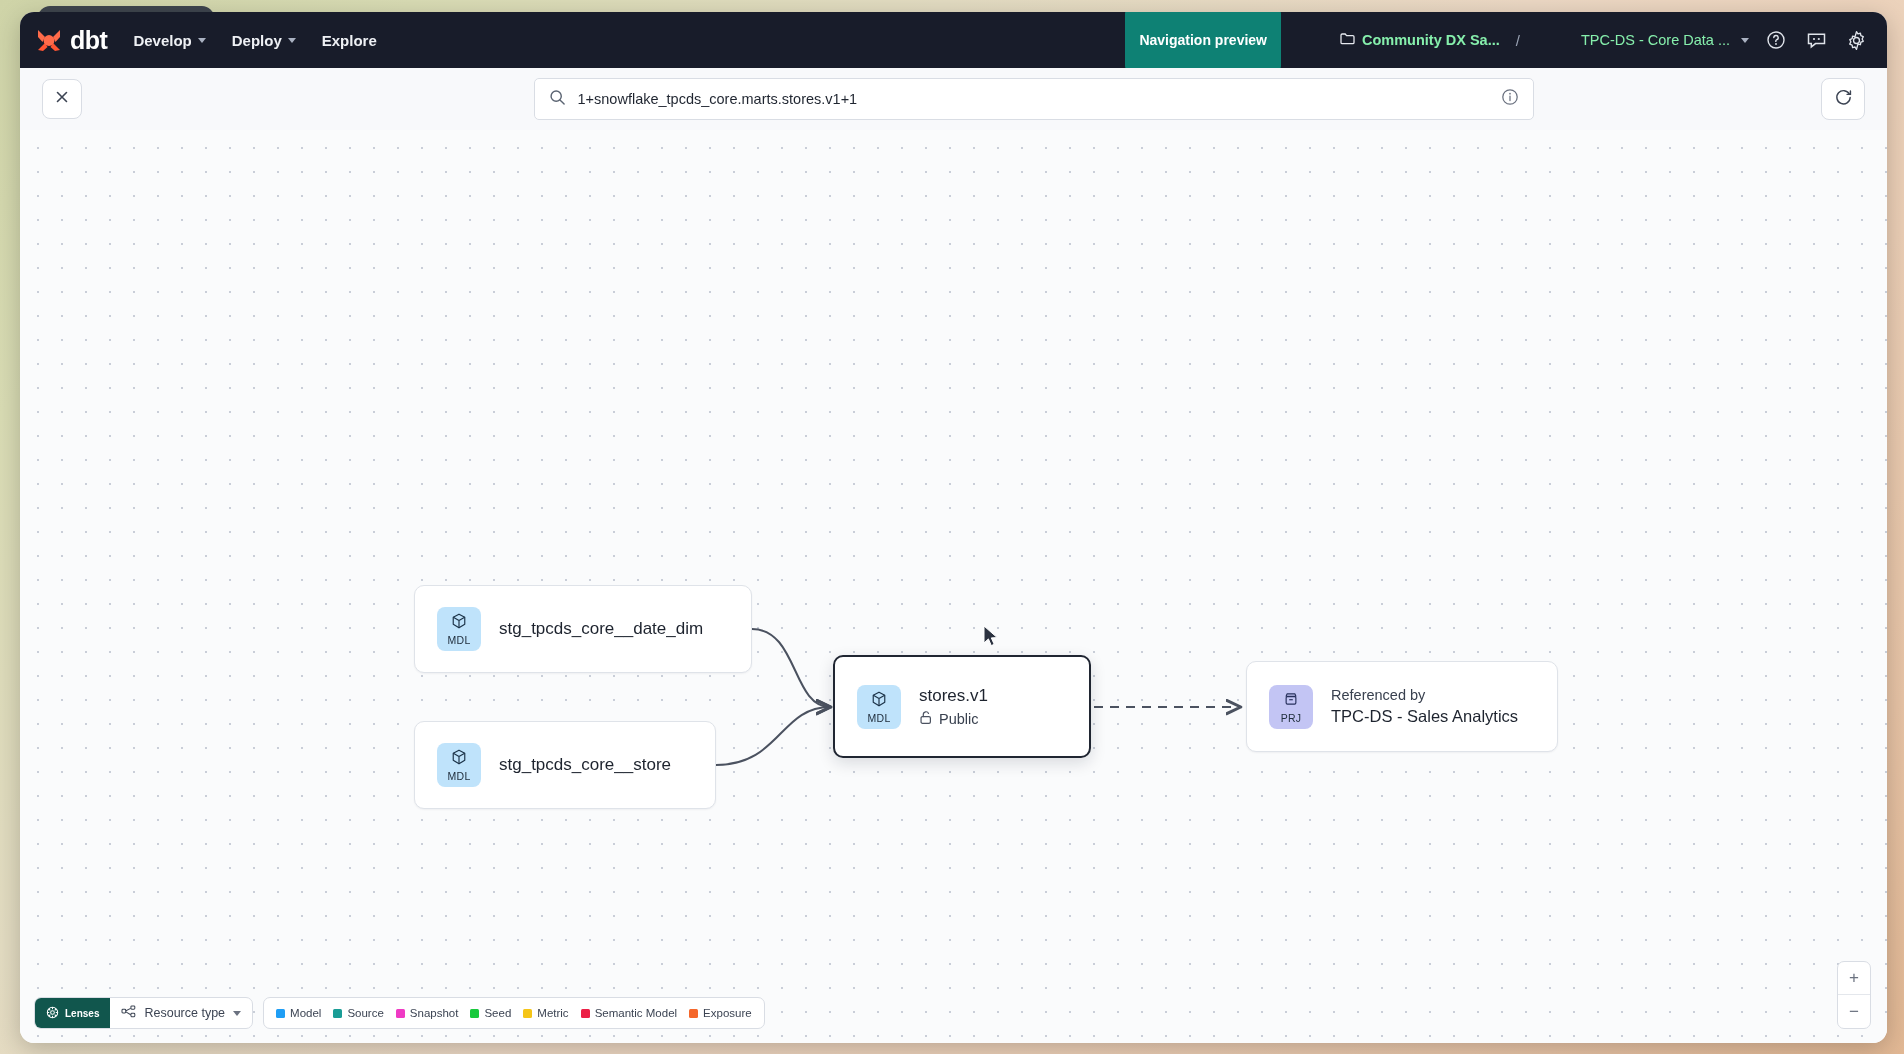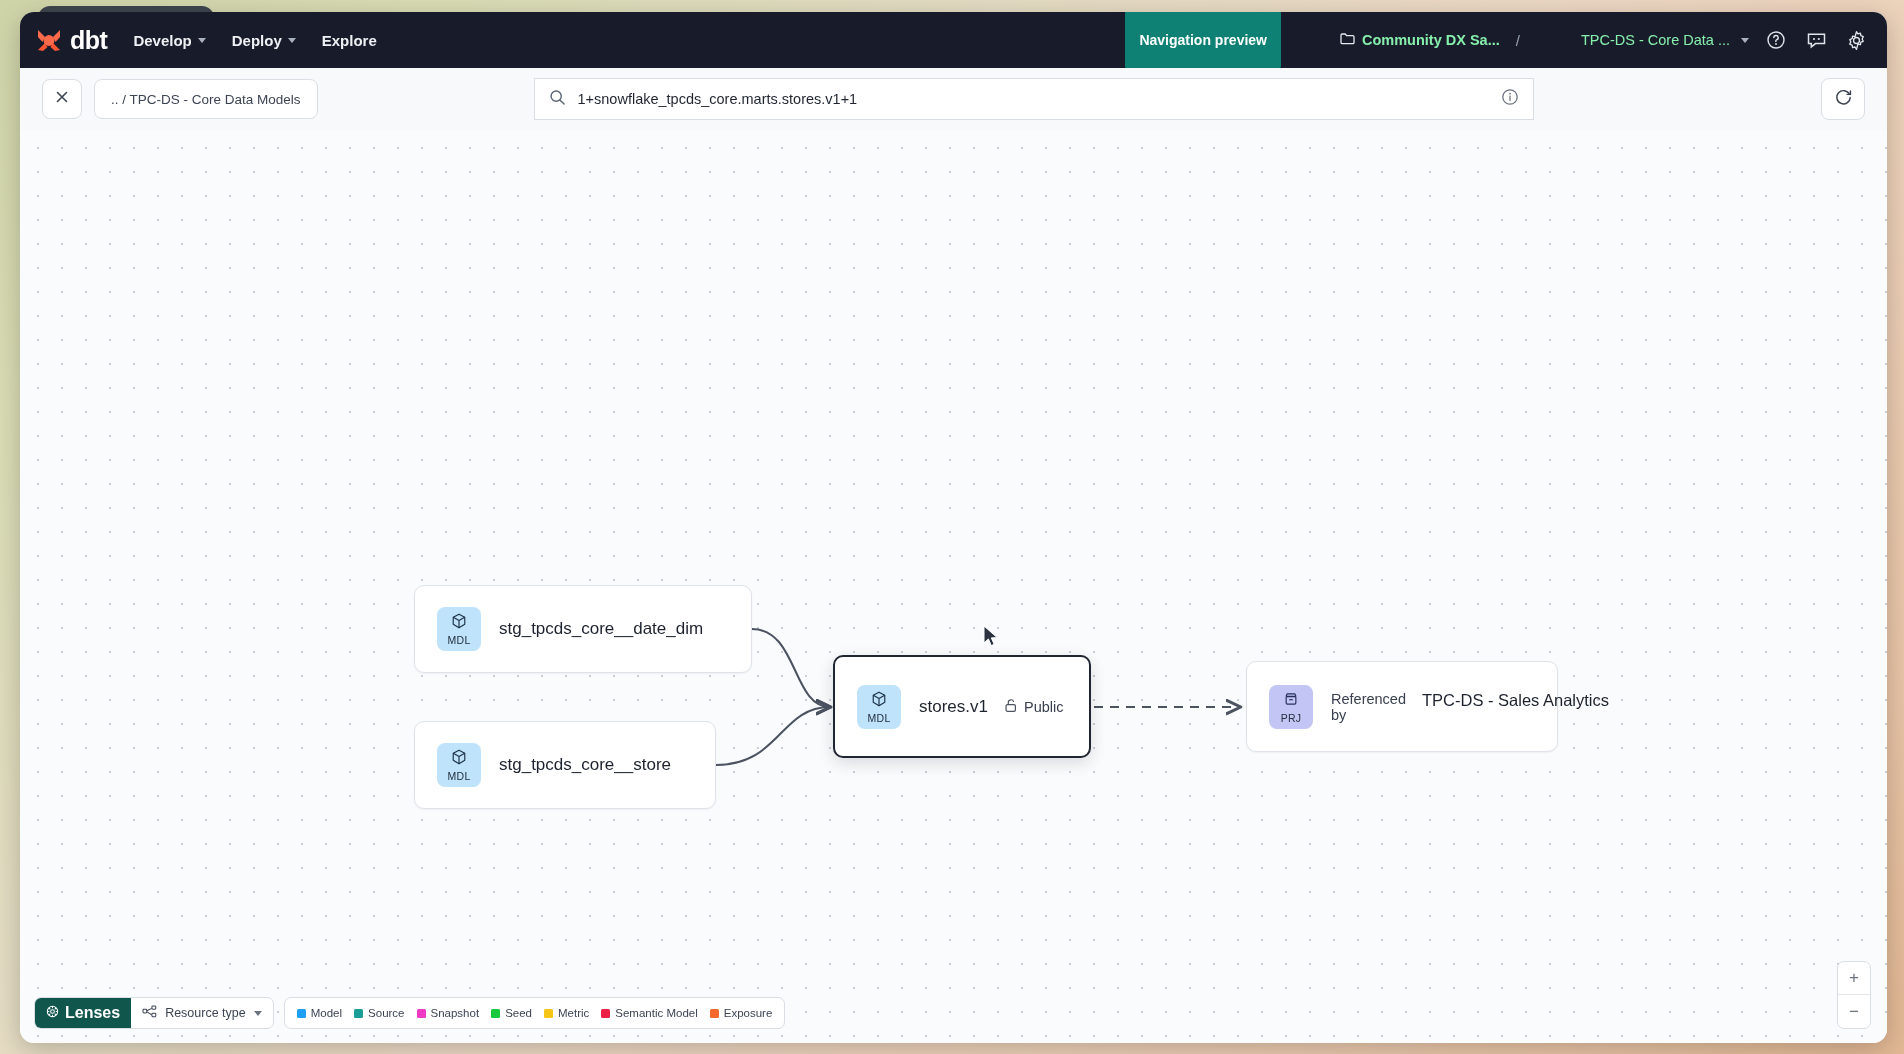--- a/index.html
+++ b/index.html
@@ -136,21 +136,21 @@
   }
   #search-wrap {
     position: absolute;
     left: 50%;
     transform: translateX(-50%);
     margin-left: 80px;
     width: 1000px;
     height: 42px;
     background: #fff;
     border: 1px solid #d9dde4;
-    border-radius: 0;
+    border-radius: 5px;
     display: flex;
     align-items: center;
     padding: 0 14px;
     gap: 12px;
   }
   #search-input-text {
     flex: 1;
     font-size: 14.5px;
     color: #1f2530;
   }
@@ -200,21 +200,21 @@
   }
   .badge.mdl { background: #bfe3fb; }
   .badge.prj { background: #c3c5f4; }
   .badge-label {
     font-size: 10.5px; font-weight: 400; letter-spacing: .3px; color: #22303f;
     line-height: 1;
   }
   .node-title {
     font-size: 17px; color: #1d232e; font-weight: 400; white-space: nowrap;
   }
-  .node-text-col { display: flex; gap: 16px; }
+  .node-text-col { display: flex; flex-direction: column; gap: 4px; }
   .node-sub {
     display: flex; align-items: center; gap: 6px;
     font-size: 14.5px; color: #39414f;
   }
   .node-kicker { font-size: 14.5px; color: #39414f; }
   .node-strong { font-size: 16.5px; color: #1d232e; font-weight: 400; white-space: nowrap; }
 
   
   #bottom-bar {
     position: absolute;
@@ -229,21 +229,21 @@
     border-radius: 7px;
     overflow: hidden;
     background: #fff;
   }
   #lenses-button {
     background: #11564d;
     color: #fff;
     height: 100%;
     display: flex; align-items: center; gap: 6px;
     padding: 0 11px;
-    font-size: 16px; font-weight: 600;
+    font-size: 10px; font-weight: 600;
     cursor: pointer;
   }
   #resource-type-dropdown {
     height: 100%;
     display: flex; align-items: center; gap: 8px;
     padding: 0 11px;
     font-size: 12.5px; color: #3c4453;
     cursor: pointer;
   }
   #legend {
@@ -364,21 +364,20 @@
     <div id="toolbar">
 
       <div class="tb-btn" id="close-graph-button">
         <span>
           <svg width="16" height="16" viewBox="0 0 16 16" stroke="#3c4453" stroke-width="1.6" stroke-linecap="round">
             <path d="M3.5 3.5l9 9M12.5 3.5l-9 9"></path>
           </svg>
         </span>
       </div>
 
-      <div class="tb-btn" id="breadcrumb-chip">.. / TPC-DS - Core Data Models</div>
 
       <div id="search-wrap">
         <span>
           <svg width="17" height="17" viewBox="0 0 18 18" fill="none" stroke="#5b6472" stroke-width="1.5">
             <circle cx="7.6" cy="7.6" r="5.4"></circle>
             <path d="M11.6 11.6L16 16" stroke-linecap="round"></path>
           </svg>
         </span>
         <span id="search-input-text" placeholder="Search resources">1+snowflake_tpcds_core.marts.stores.v1+1</span>
         <span>

